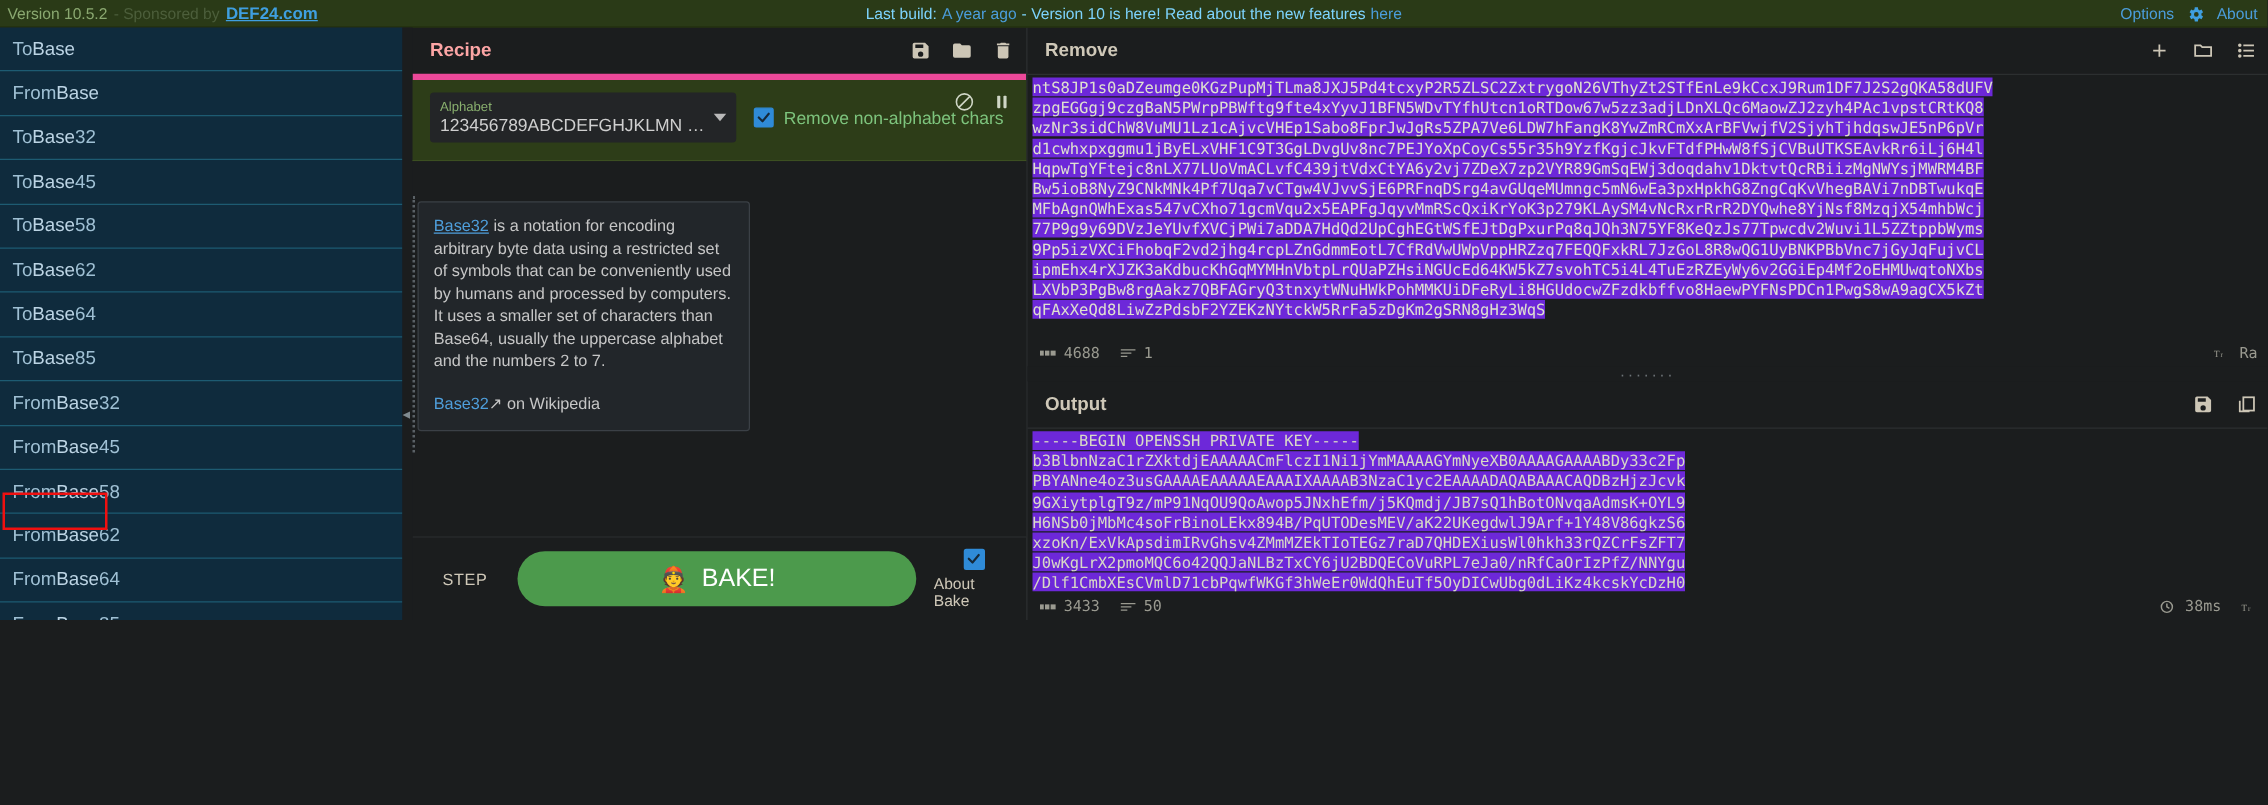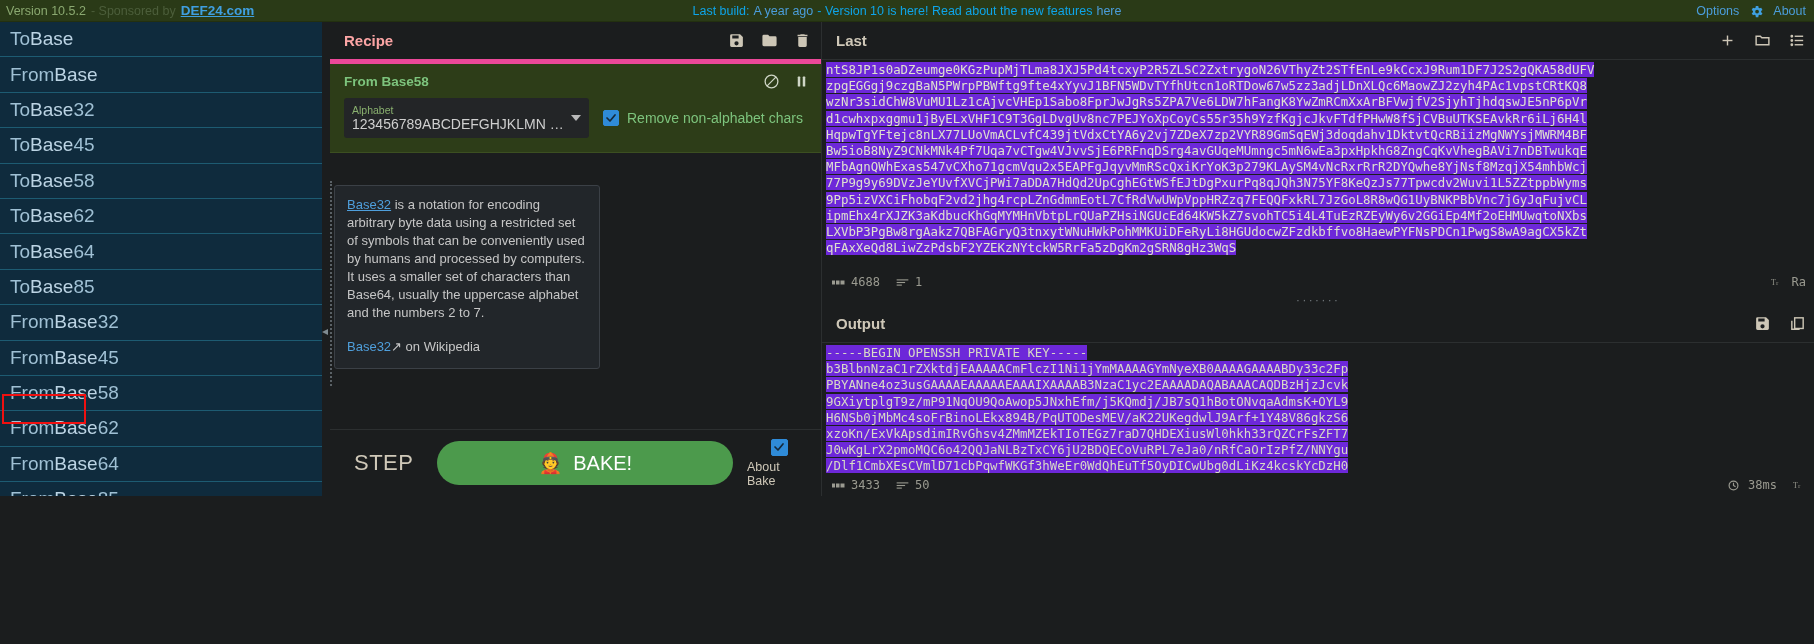--- a/index.html
+++ b/index.html
@@ -17,38 +17,38 @@
     height:21px;flex:0 0 21px;background:#2a3a17;
     display:flex;align-items:center;position:relative;
     font-size:12.5px;color:#8aa870;
     border-bottom:1px solid #23300f;
   }
   .banner .left{position:absolute;left:6px;top:0;height:21px;display:flex;align-items:center;gap:5px;white-space:nowrap;}
   .banner .center{position:absolute;left:0;right:0;top:0;height:21px;display:flex;align-items:center;justify-content:center;gap:4px;white-space:nowrap;}
   .banner .right{position:absolute;right:8px;top:0;height:21px;display:flex;align-items:center;gap:10px;white-space:nowrap;}
   .b-link{color:#4b9ddb;text-decoration:none;}
   .b-dim{color:#4c5e3b;}
-  .b-green{color:#0ea5e9;}
+  .b-green{color:#7dd3fc;}
   .b-bluebold{color:#3f9fe0;font-weight:bold;font-size:13.5px;}
   .gear{display:inline-block;width:14px;height:14px;position:relative;vertical-align:-2px;}
   .gear svg{display:block;}
 
   
   .body-row{flex:1 1 auto;display:flex;min-height:0;}
 
   
   .ops{
     width:322px;flex:0 0 322px;background:#0f2b3d;
     overflow:hidden;position:relative;
   }
   .op-item{
     height:35.4px;display:flex;align-items:center;
     padding-left:10px;
     border-bottom:1px solid #1d5b72;
-    color:#9fc0d4;font-size:19px;
+    color:#9fc0d4;font-size:15px;
     box-sizing:border-box;
     white-space:nowrap;
   }
   .op-item b{color:#bcd4e4;font-weight:normal;}
   .red-box{
     position:absolute;left:2px;top:372px;width:84px;height:30px;
     border:2px solid #f01010;box-sizing:border-box;pointer-events:none;
     z-index:30;
   }
   .ops-scroll{
@@ -120,21 +120,21 @@
   .dotline{
     position:absolute;left:0px;top:28px;width:2px;height:205px;
     border-left:2px dotted #5a6166;
   }
 
   .recipe-foot{
     flex:0 0 66px;height:66px;background:#1b1d1e;display:flex;align-items:center;
     border-top:1px solid #2c2f30;padding:0 10px 0 14px;gap:14px;
   }
   .step-btn{
-    color:#cfc8b8;font-size:22px;letter-spacing:.5px;padding:8px 10px;cursor:pointer;
+    color:#cfc8b8;font-size:13px;letter-spacing:.5px;padding:8px 10px;cursor:pointer;
   }
   .bake-btn{
     flex:1 1 auto;height:44px;background:#4c9a4c;border-radius:22px;
     display:flex;align-items:center;justify-content:center;gap:10px;
     color:#fff;font-size:20px;cursor:pointer;
   }
   .bake-btn .chef{font-size:20px;}
   .autobake{display:flex;flex-direction:column;align-items:center;gap:4px;width:64px;}
   .autobake .chk{width:17px;height:17px;}
   .autobake .ab-label{font-size:12.5px;color:#cfc8b8;}
@@ -316,21 +316,20 @@
                 <line x1="5.5" y1="18.5" x2="18.5" y2="5.5"></line>
               </svg>
           </span>
           <span>
             <svg width="15" height="15" viewBox="0 0 24 24" fill="#cfd6c6">
                 <rect x="6" y="4" width="4" height="16" rx="1"></rect>
                 <rect x="14" y="4" width="4" height="16" rx="1"></rect>
               </svg>
           </span>
         </div>
-        <div class="op-card-title">From Base58</div>
         <div class="arg-row">
           <div class="arg-field">
             <div class="arg-label">Alphabet</div>
             <div class="arg-val">123456789ABCDEFGHJKLMN …</div>
             <span class="arg-caret"></span>
           </div>
           <div class="chk-row">
             <span class="chk">
               <svg width="12" height="12" viewBox="0 0 24 24" fill="none" stroke="#15293a" stroke-width="3.4" stroke-linecap="round" stroke-linejoin="round">
                   <polyline points="4,12 10,18 20,6"></polyline>
@@ -365,21 +364,21 @@
           </span>
           <span class="ab-label">About Bake</span>
         </div>
       </div>
     </div>
 
     <div class="io">
 
       <div class="io-pane io-top">
         <div class="io-head">
-          <span>Last</span>
+          <span>Remove</span>
           <span class="t-icons">
             <span>
               <svg class="ticon" viewBox="0 0 24 24" fill="none" stroke="#cdc6b6" stroke-width="2">
                   <line x1="12" y1="5" x2="12" y2="19"></line>
                   <line x1="5" y1="12" x2="19" y2="12"></line>
                 </svg>
             </span>
             <span>
               <svg class="ticon" viewBox="0 0 24 24" fill="none" stroke="#cdc6b6" stroke-width="2">
                   <path d="M3 6h6l2 2h10v10H3z"></path>

